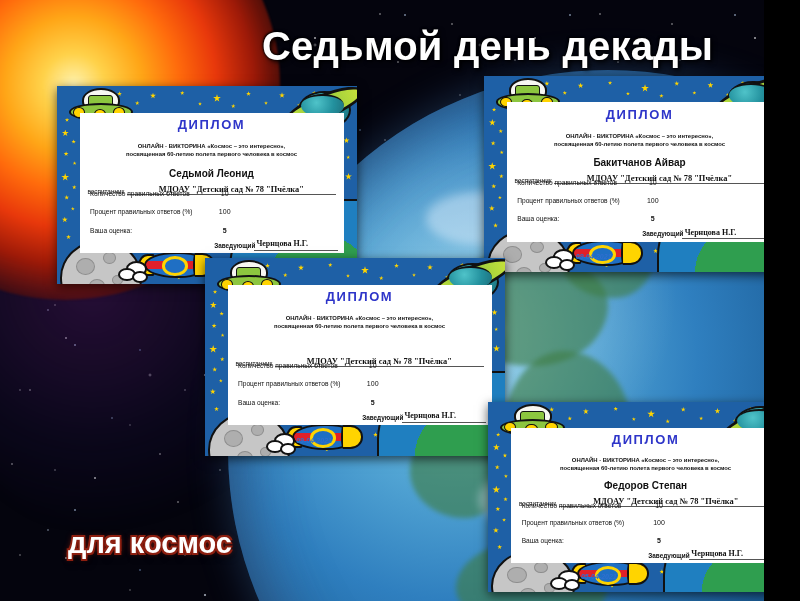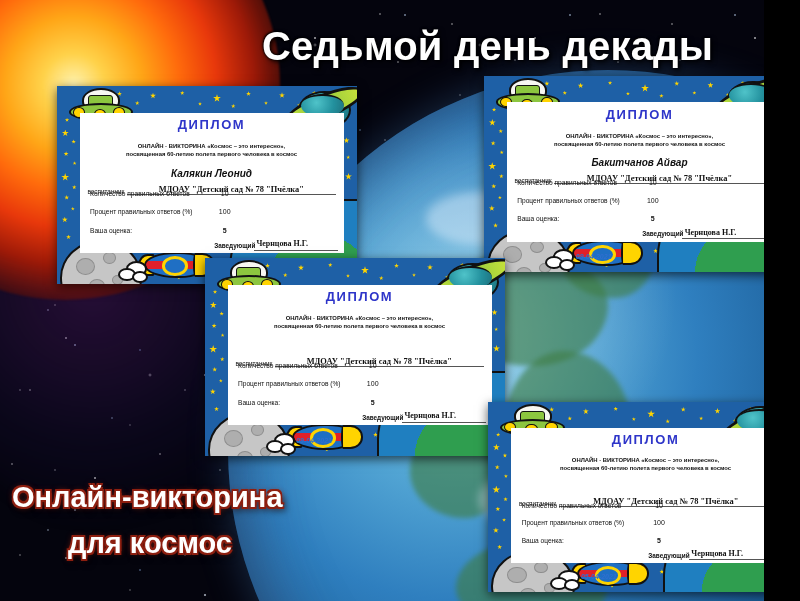--- a/index.html
+++ b/index.html
@@ -208,21 +208,21 @@
   
   .p-title{
     position:absolute;width:100%;text-align:center;color:#2e35c9;font-weight:bold;
     letter-spacing:1.6px;
   }
   .p-sub{
     position:absolute;width:100%;text-align:center;color:#111;font-weight:bold;
     line-height:1.38;
   }
   .p-name{
-    position:absolute;width:100%;text-align:center;color:#111;font-weight:bold;font-style:italic;
+    position:absolute;width:100%;text-align:center;color:#111;font-weight:bold;
   }
   .p-pupil-label{position:absolute;color:#111;}
   .p-pupil-line{
     position:absolute;border-bottom:1px solid #555;
   }
   .p-pupil-value{
     position:absolute;text-align:center;color:#111;font-weight:bold;
     font-family:"Liberation Serif","DejaVu Serif",serif;
   }
   .p-row-label{position:absolute;color:#111;white-space:nowrap;}
@@ -255,21 +255,20 @@
     <div class="land" style="left:44%;top:20%;width:12%;height:10%;"></div>
     <div class="land" style="left:30%;top:62%;width:20%;height:12%;"></div>
     <div class="cloud" style="left:20%;top:30%;width:16%;height:8%;"></div>
     <div class="cloud" style="left:33%;top:52%;width:20%;height:9%;"></div>
     <div class="cloud" style="left:26%;top:16%;width:14%;height:7%;"></div>
   </div>
   <div class="earth-limb"></div>
 
   <div class="headline" id="title-main">Седьмой день декады</div>
 
-  <div class="subtitle-line" id="subtitle-1">Онлайн-викторина</div>
   <div class="subtitle-line" id="subtitle-2">для космос</div>
 
   <div id="cert-layer">
   <div class="cert" style="left:57px;top:86px;width:300px;height:198px;z-index:1;">
     <div class="cert-inner">
       <div class="frame-top"></div>
           <div class="frame-bottom"></div>
       <div class="frame-left"></div>
           <div class="frame-right"></div>
       <i class="star" style="left:9%;top:4%;width:7px;height:7px;"></i>
@@ -360,21 +359,21 @@
     </div>
 
       <div class="paper">
         <div class="p-title" style="top:3%;font-size:13px;">ДИПЛОМ</div>
 
         <div class="p-sub" style="top:21%;font-size:5.9px;">
           <span>ОНЛАЙН - ВИКТОРИНА «Космос – это интересно»,</span><br>
           <span>посвященная 60-летию полета первого человека в космос</span>
         </div>
 
-        <div class="p-name" style="top:39%;font-size:10px;">Калякин Леонид</div>
+        <div class="p-name" style="top:39%;font-size:10px;">Седьмой Леонид</div>
 
         <div class="p-pupil-label" style="left:3%;top:53.5%;font-size:6.4px;">воспитанник</div>
         <div class="p-pupil-line" style="left:18%;right:3%;top:58%;"></div>
         <div class="p-pupil-value" style="left:18%;right:3%;top:51.5%;font-size:8.4px;">МДОАУ "Детский сад № 78 "Пчёлка"</div>
 
       <div class="p-row-label" style="left:4%;top:55%;font-size:6.6px;">Количество правильных ответов</div>
       <div class="p-row-value" style="left:47%;top:55%;width:16%;font-size:7px;">10</div>
       <div class="p-row-label" style="left:4%;top:68%;font-size:6.6px;">Процент правильных ответов (%)</div>
       <div class="p-row-value" style="left:47%;top:68%;width:16%;font-size:7px;">100</div>
       <div class="p-row-label" style="left:4%;top:81%;font-size:6.6px;">Ваша оценка:</div>
@@ -724,20 +723,21 @@
     </div>
 
       <div class="paper">
         <div class="p-title" style="top:3%;font-size:13px;">ДИПЛОМ</div>
 
         <div class="p-sub" style="top:21%;font-size:5.9px;">
           <span>ОНЛАЙН - ВИКТОРИНА «Космос – это интересно»,</span><br>
           <span>посвященная 60-летию полета первого человека в космос</span>
         </div>
 
+        <div class="p-name" style="top:39%;font-size:10px;">Федоров Степан</div>
 
         <div class="p-pupil-label" style="left:3%;top:53.5%;font-size:6.4px;">воспитанник</div>
         <div class="p-pupil-line" style="left:18%;right:3%;top:58%;"></div>
         <div class="p-pupil-value" style="left:18%;right:3%;top:51.5%;font-size:8.4px;">МДОАУ "Детский сад № 78 "Пчёлка"</div>
 
       <div class="p-row-label" style="left:4%;top:55%;font-size:6.6px;">Количество правильных ответов</div>
       <div class="p-row-value" style="left:47%;top:55%;width:16%;font-size:7px;">10</div>
       <div class="p-row-label" style="left:4%;top:68%;font-size:6.6px;">Процент правильных ответов (%)</div>
       <div class="p-row-value" style="left:47%;top:68%;width:16%;font-size:7px;">100</div>
       <div class="p-row-label" style="left:4%;top:81%;font-size:6.6px;">Ваша оценка:</div>

